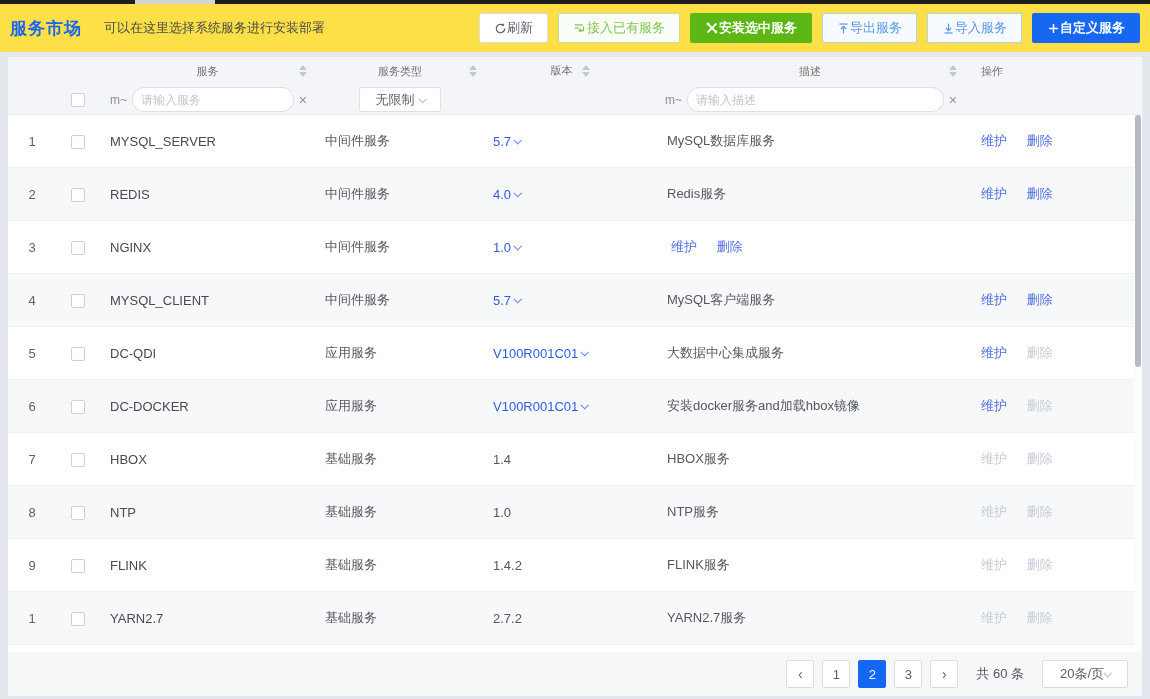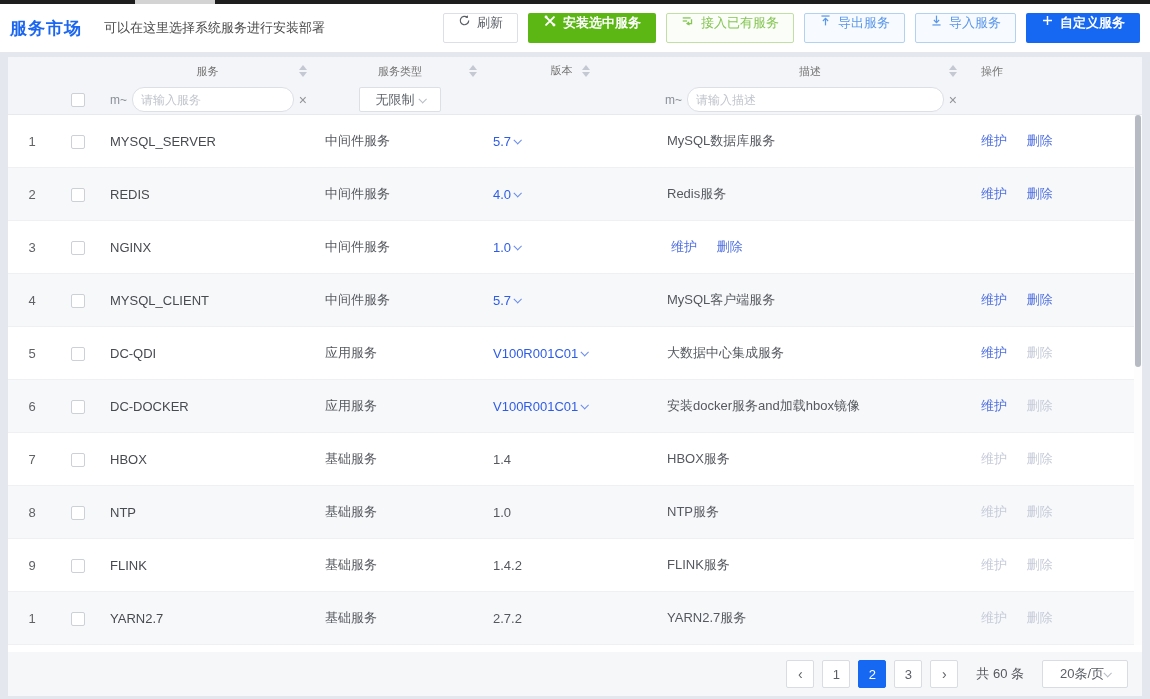--- a/index.html
+++ b/index.html
@@ -5,25 +5,25 @@
   * { margin:0; padding:0; box-sizing:border-box; }
   html,body { width:1150px; height:699px; overflow:hidden;
     font-family:"Liberation Sans","DejaVu Sans",sans-serif;
     background:#e4e7ed; font-size:13px; color:#555; }
 
   
   .top-strip { height:4px; background:#1e1e1e; position:relative; }
   .top-strip .seg { position:absolute; left:135px; top:0; width:80px; height:4px; background:#d3d3d3; }
 
   
-  .header-bar { height:48px; background:#ffffff; display:flex; align-items:center; padding:0 10px; }
+  .header-bar { height:48px; background:#fde047; display:flex; align-items:center; padding:0 10px; }
   .page-title { color:#1a66f0; font-size:17px; font-weight:bold; letter-spacing:1px; }
   .page-subtitle { color:#4a4a4a; font-size:13px; margin-left:22px; flex:1; }
   .btn-row { display:flex; align-items:center; gap:10px; }
-  .btn { height:30px; display:inline-flex; align-items:flex-start; gap:6px; padding:0 14px;
+  .btn { height:30px; display:inline-flex; align-items:center; gap:0; padding:0 14px;
     border-radius:2px; font-size:13px; cursor:pointer; border:1px solid transparent; white-space:nowrap;font-family:Liberation Mono, monospace; }
   .btn svg { display:block; }
   .btn-refresh { background:#fff; border-color:#dcdfe6; color:#5a5f66; }
   .btn-install { background:#5cb614; color:#fff; font-weight:bold; }
   .btn-connect { background:#fbfdf8; border-color:#c3e0a4; color:#85c653; }
   .btn-export, .btn-import { background:#f7faff; border-color:#b3d2f2; color:#5a97e8; }
   .btn-custom { background:#1667f2; color:#fff; font-weight:bold; }
 
   
   .panel { margin:5px 8px 0 8px; background:#fff; position:relative; }
@@ -105,40 +105,40 @@
   <div class="btn-row">
     <button class="btn btn-refresh">
       <span>
           <svg width="13" height="13" viewBox="0 0 16 16">
             <path d="M13.2 8a5.2 5.2 0 1 1-1.6-3.75" fill="none" stroke="#5a5f66" stroke-width="1.5"></path>
             <path d="M12.3 1.6 L12.1 5 L8.9 4.2 Z" fill="#5a5f66"></path>
           </svg>
         </span>
       <span>刷新</span>
     </button>
-    <button class="btn btn-install">
-      <span>
-          <svg width="14" height="14" viewBox="0 0 16 16">
-            <path d="M3.5 3.5 L12.5 12.5 M12.5 3.5 L3.5 12.5" stroke="#fff" stroke-width="2.2" stroke-linecap="round"></path>
-            <circle cx="3.5" cy="3.5" r="1.7" fill="#fff"></circle>
-            <circle cx="12.5" cy="12.5" r="1.7" fill="#fff"></circle>
-          </svg>
-        </span>
-      <span>安装选中服务</span>
-    </button>
     <button class="btn btn-connect">
       <span>
           <svg width="14" height="14" viewBox="0 0 16 16" fill="none" stroke="currentColor" stroke-width="1.5">
             <path d="M2 4.5 h9"></path>
             <path d="M2 8 h5"></path>
             <path d="M12 6 v5 h-5"></path>
             <path d="M9.2 9.2 L7 11 l2.8 1.6"></path>
           </svg>
         </span>
       <span>接入已有服务</span>
+    </button>
+    <button class="btn btn-install">
+      <span>
+          <svg width="14" height="14" viewBox="0 0 16 16">
+            <path d="M3.5 3.5 L12.5 12.5 M12.5 3.5 L3.5 12.5" stroke="#fff" stroke-width="2.2" stroke-linecap="round"></path>
+            <circle cx="3.5" cy="3.5" r="1.7" fill="#fff"></circle>
+            <circle cx="12.5" cy="12.5" r="1.7" fill="#fff"></circle>
+          </svg>
+        </span>
+      <span>安装选中服务</span>
     </button>
     <button class="btn btn-export">
       <span>
           <svg width="13" height="13" viewBox="0 0 16 16" fill="none" stroke="currentColor" stroke-width="1.5">
             <path d="M3 2.5 h10"></path>
             <path d="M8 14 V5.5"></path>
             <path d="M4.8 8.6 L8 5.4 L11.2 8.6"></path>
           </svg>
         </span>
       <span>导出服务</span>

